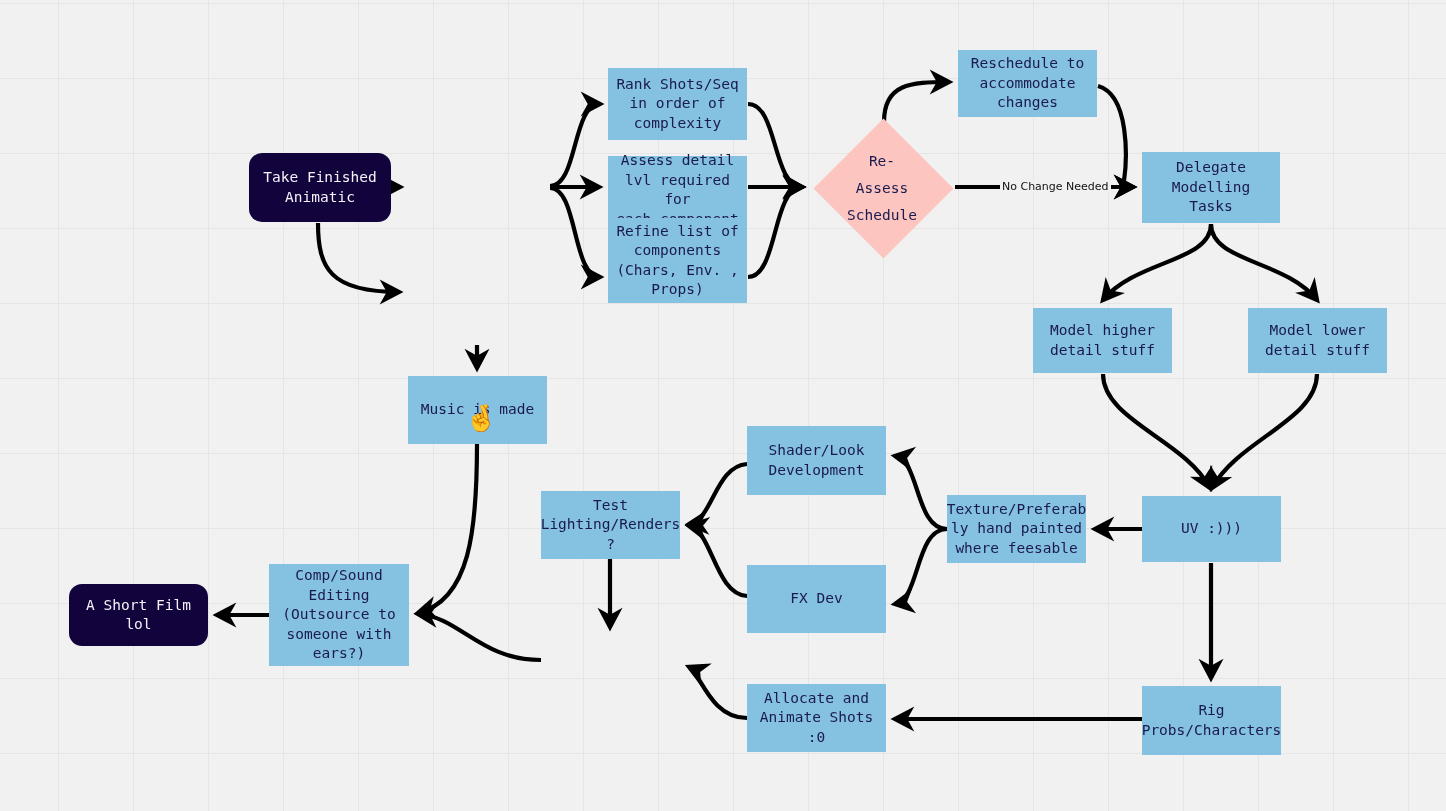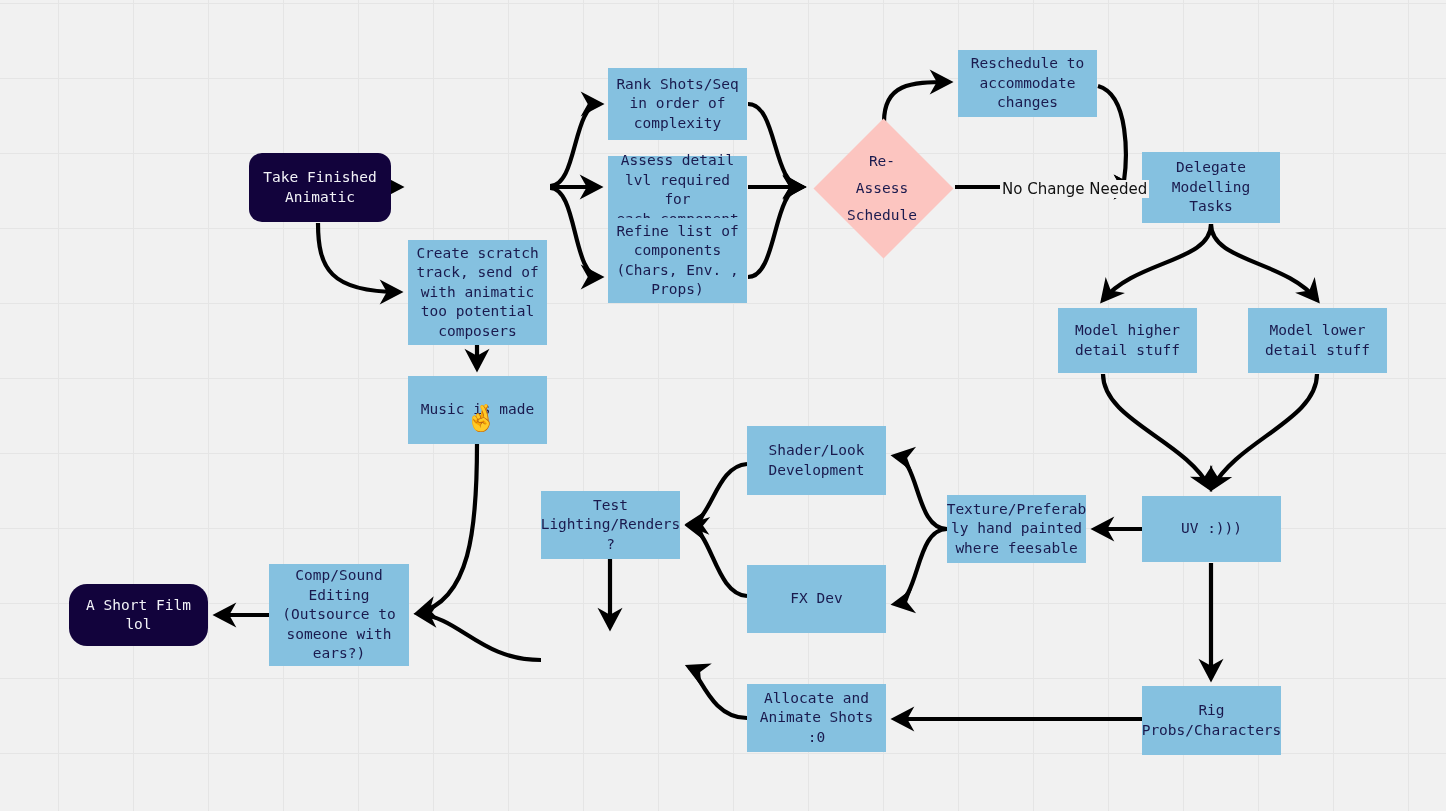--- a/index.html
+++ b/index.html
@@ -64,21 +64,21 @@
     text-align: center;
     color: #1a1a4e;
     font-family: "DejaVu Sans Mono", "Liberation Mono", monospace;
     font-size: 14.5px;
     line-height: 27px;
     white-space: pre-line;
   }
   .edge-label {
     position: absolute;
     font-family: "DejaVu Sans", "Liberation Sans", sans-serif;
-    font-size: 15px;
+    font-size: 11px;
     color: #111;
     background: #f1f1f1;
     padding: 0 2px;
     white-space: nowrap;
   }
   .cursor {
     position: absolute;
     font-size: 26px;
     line-height: 1;
     user-select: none;
@@ -172,21 +172,21 @@
 Props)</div>
 
   <div class="node process" style="left:958px; top:50px; width:139px; height:67px;">Reschedule to
 accommodate
 changes</div>
 
   <div class="node process" style="left:1142px; top:152px; width:138px; height:71px;">Delegate
 Modelling
 Tasks</div>
 
-  <div class="node process" style="left:1058px; top:308px; width:139px; height:65px;">Model higher
+  <div class="node process" style="left:1033px; top:308px; width:139px; height:65px;">Model higher
 detail stuff</div>
 
   <div class="node process" style="left:1248px; top:308px; width:139px; height:65px;">Model lower
 detail stuff</div>
 
   <div class="node process" style="left:1142px; top:496px; width:139px; height:66px;">UV :)))</div>
 
   <div class="node process" style="left:947px; top:495px; width:139px; height:68px;">Texture/Preferab
 ly hand painted
 where feesable</div>
@@ -206,27 +206,22 @@
 
   <div class="node process" style="left:747px; top:684px; width:139px; height:68px;">Allocate and
 Animate Shots :0</div>
 
   <div class="node process" style="left:269px; top:564px; width:140px; height:102px;">Comp/Sound
 Editing
 (Outsource to
 someone with
 ears?)</div>
 
-  <div class="node terminal" style="left:69px; top:584px; width:139px; height:62px;border-radius:18px;">A Short Film lol</div>
-
-  <div class="node process" style="left:408px; top:240px; width:139px; height:105px;">Create scratch
-track, send of
-with animatic
-too potential
-composers</div>
+  <div class="node terminal" style="left:69px; top:584px; width:139px; height:62px;">A Short Film lol</div>
+
 
   <div class="node process" style="left:408px; top:376px; width:139px; height:68px;">Music is made</div>
 
   <div class="edge-label" style="left:1000px; top:180px;">No Change Needed</div>
 
   <div class="cursor" style="left:465px; top:405px;">🤞</div>
 
 </div>
 
 </body></html>

